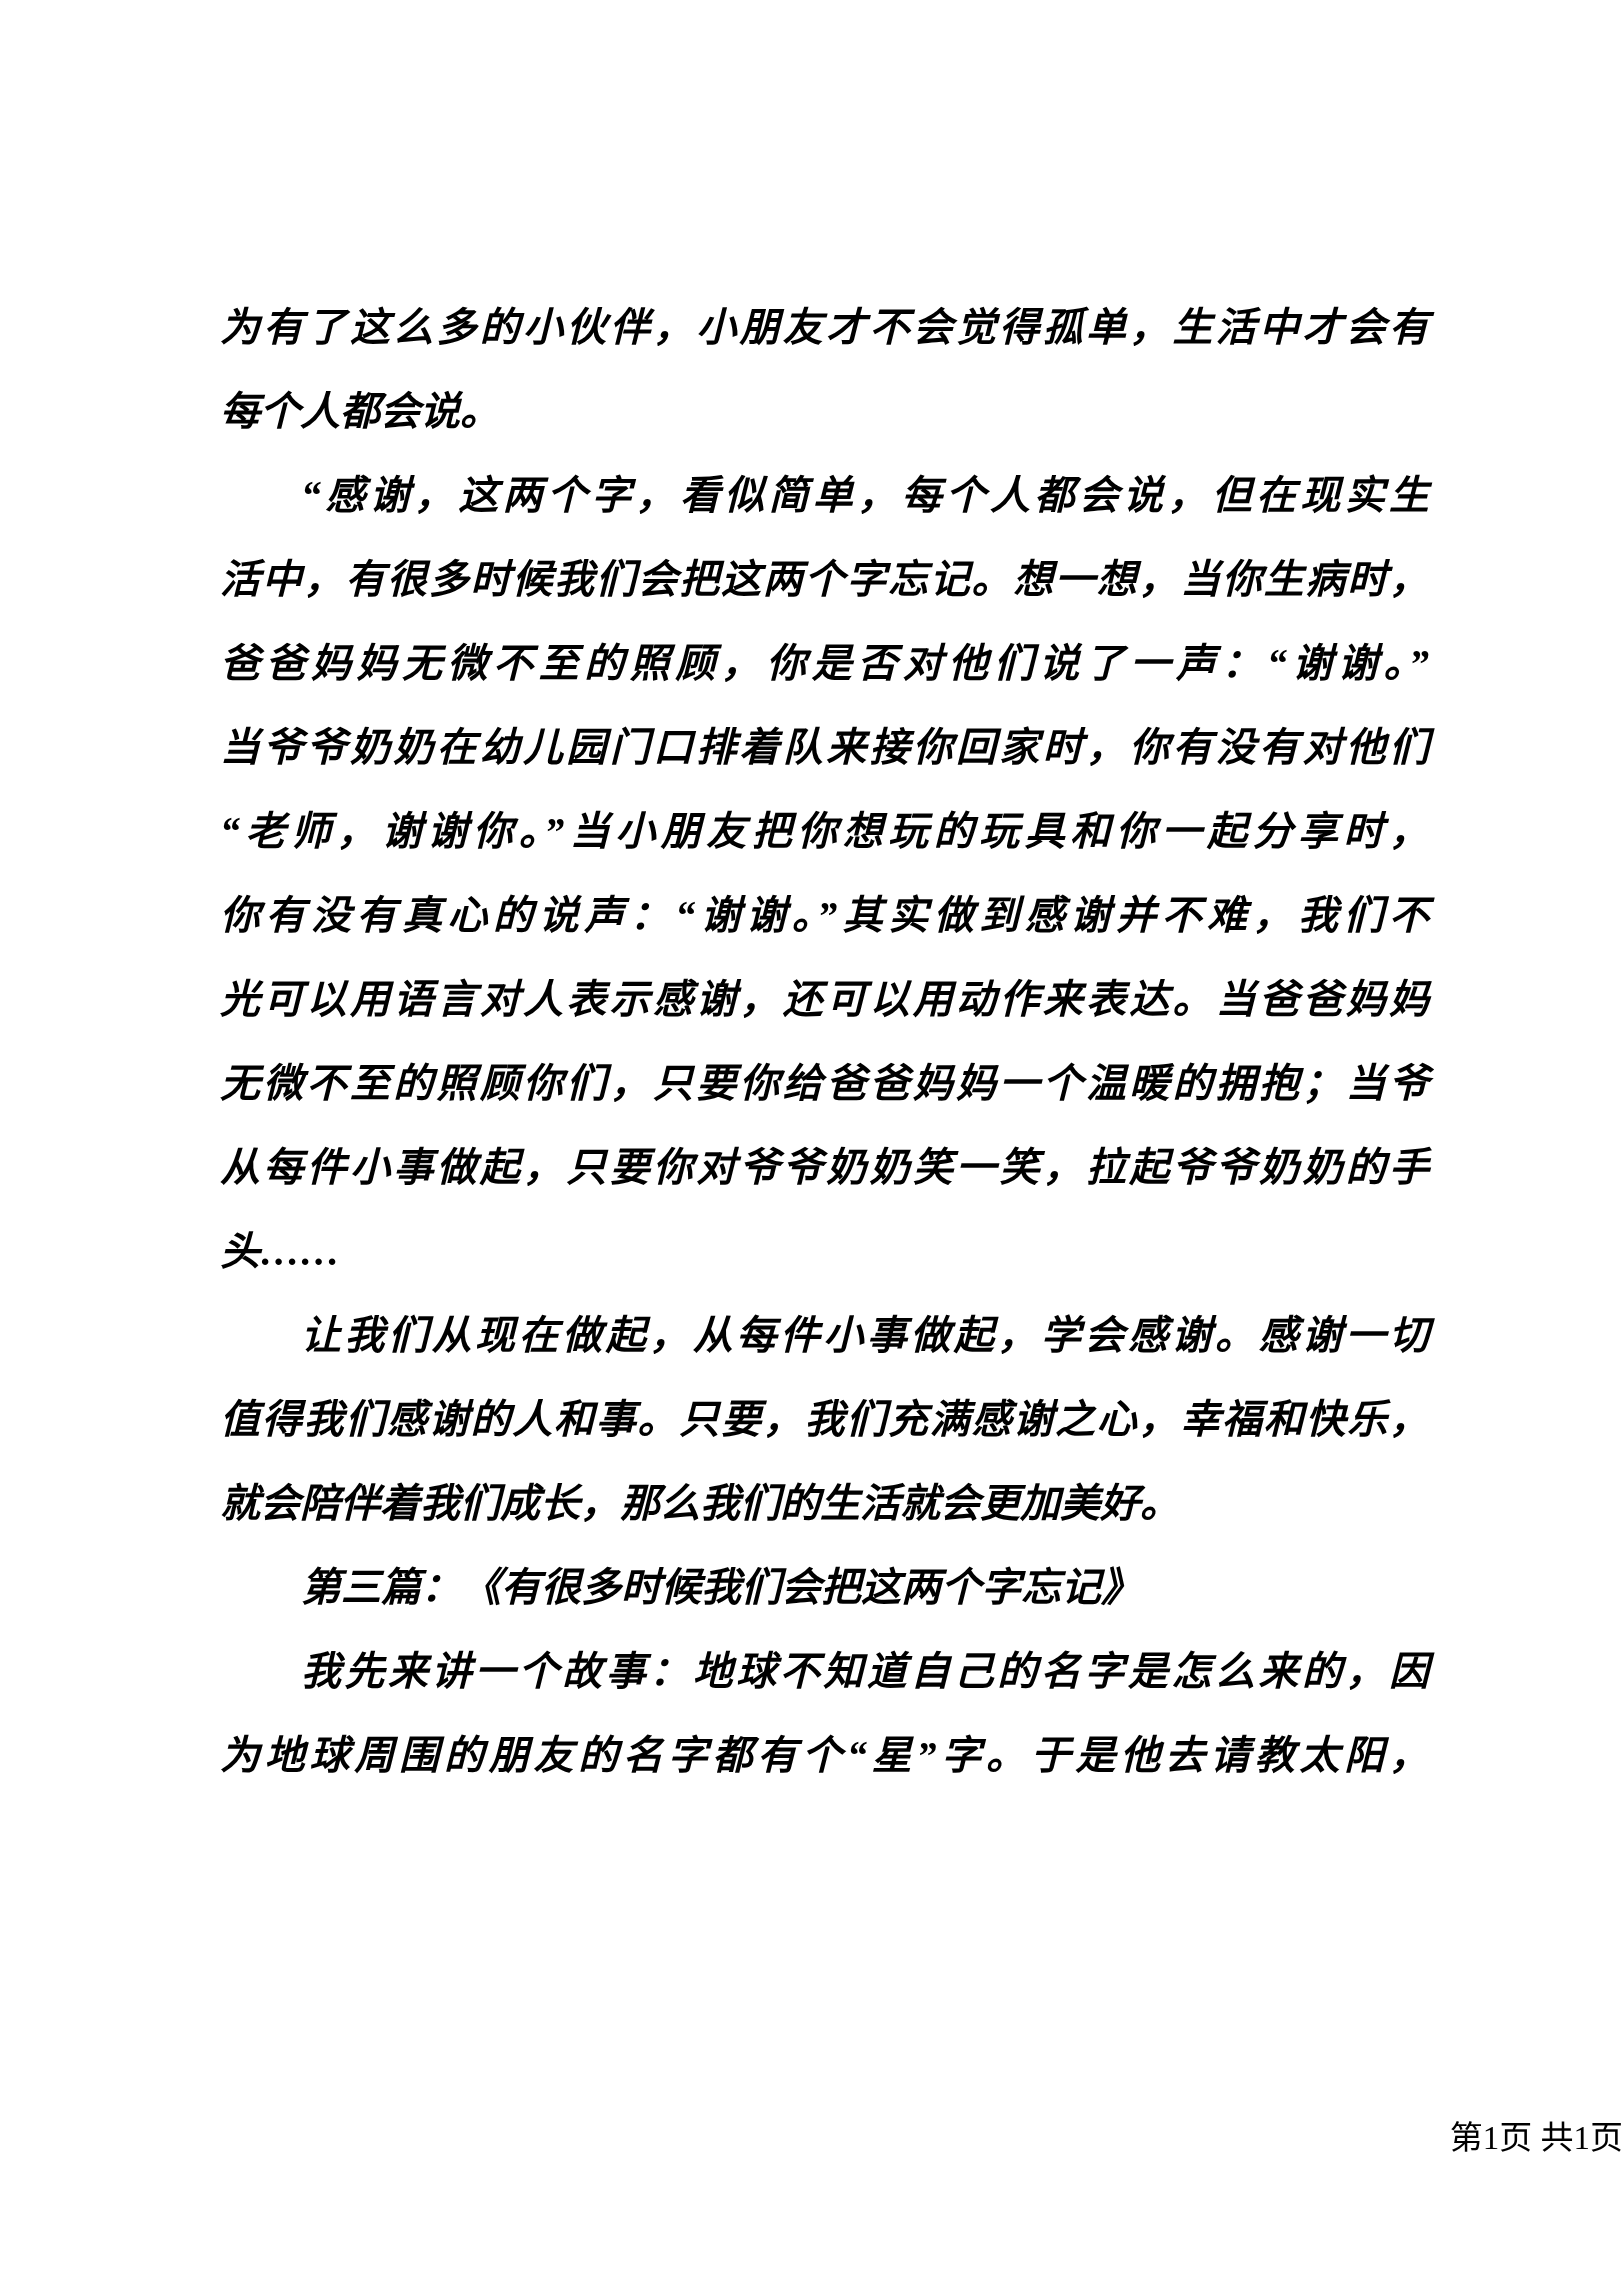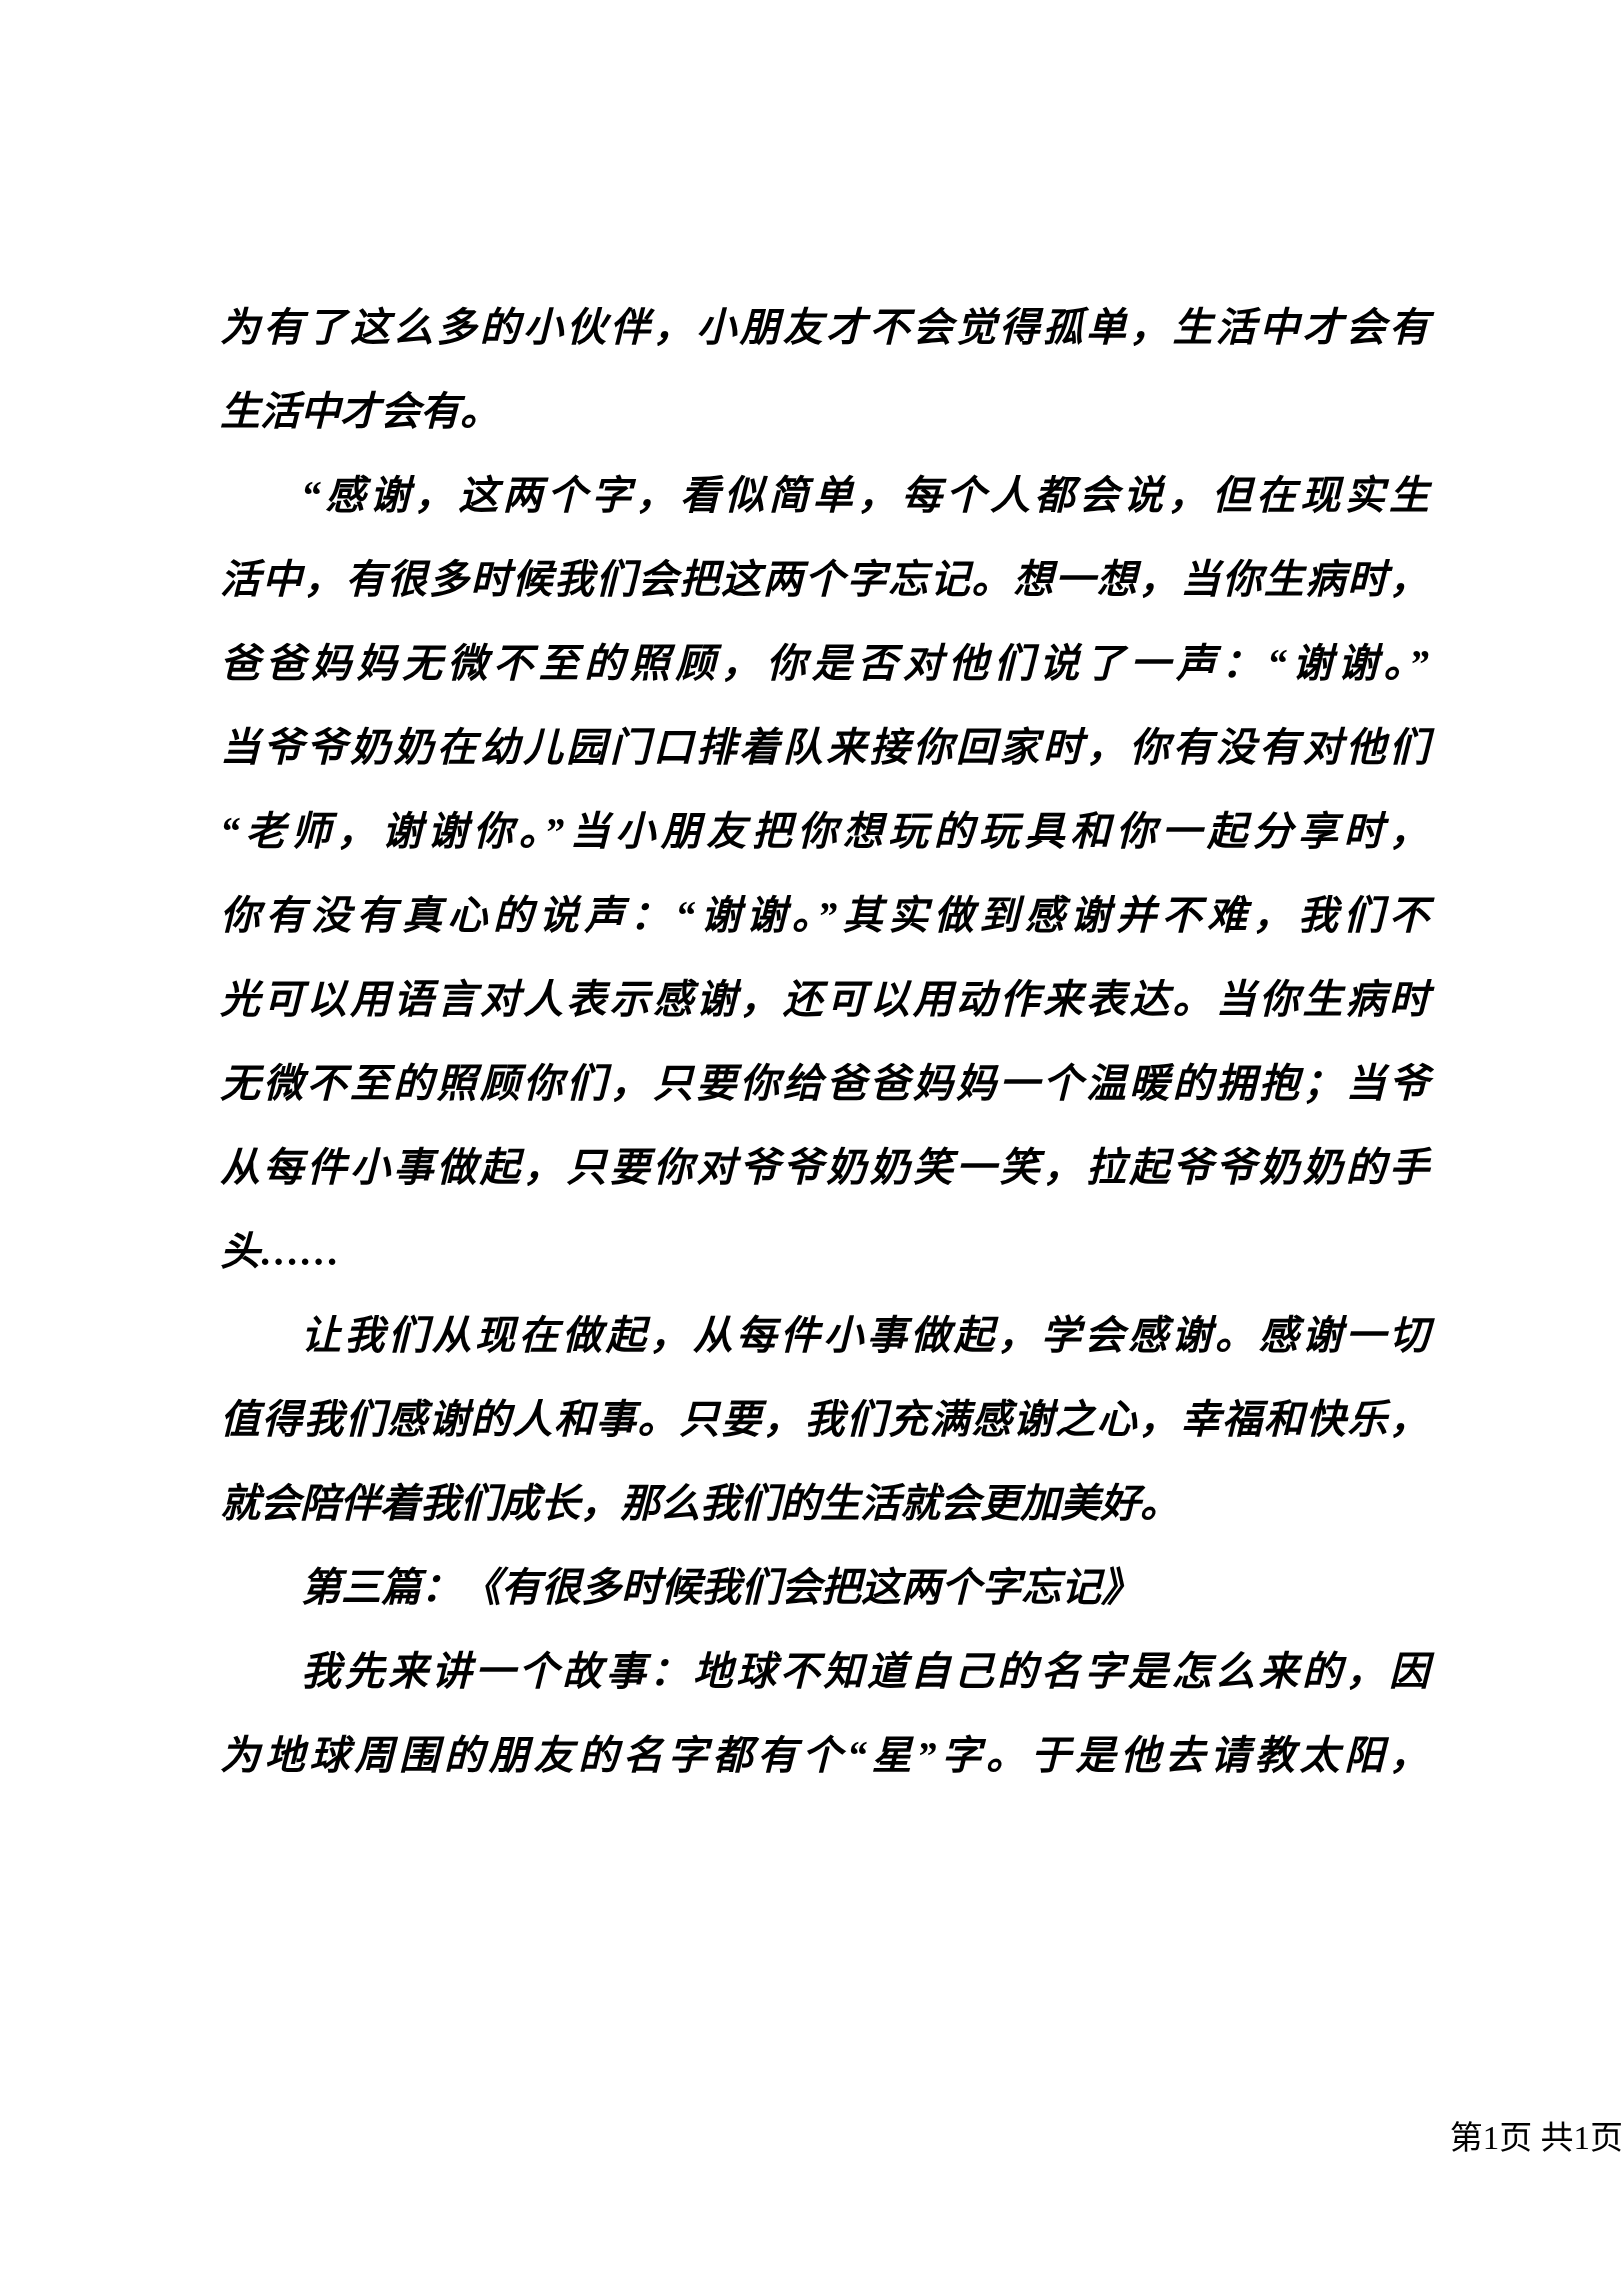--- a/index.html
+++ b/index.html
@@ -60,28 +60,28 @@
     font-family: "Liberation Serif", serif;
   }
 </style>
 </head>
 <body>
 
 <div class="page">
 
   <div class="content" id="body-lines">
       <div class="line j">为有了这么多的小伙伴，小朋友才不会觉得孤单，生活中才会有</div>
-      <div class="line">生活中才会有。</div>
+      <div class="line">每个人都会说。</div>
       <div class="line j indent">“感谢，这两个字，看似简单，每个人都会说，但在现实生</div>
       <div class="line j">活中，有很多时候我们会把这两个字忘记。想一想，当你生病时，</div>
       <div class="line j">爸爸妈妈无微不至的照顾，你是否对他们说了一声：“谢谢。”</div>
       <div class="line j">当爷爷奶奶在幼儿园门口排着队来接你回家时，你有没有对他们</div>
       <div class="line j">“老师，谢谢你。”当小朋友把你想玩的玩具和你一起分享时，</div>
       <div class="line j">你有没有真心的说声：“谢谢。”其实做到感谢并不难，我们不</div>
-      <div class="line j">光可以用语言对人表示感谢，还可以用动作来表达。当你生病时</div>
+      <div class="line j">光可以用语言对人表示感谢，还可以用动作来表达。当爸爸妈妈</div>
       <div class="line j">无微不至的照顾你们，只要你给爸爸妈妈一个温暖的拥抱；当爷</div>
       <div class="line j">从每件小事做起，只要你对爷爷奶奶笑一笑，拉起爷爷奶奶的手</div>
       <div class="line">头……</div>
       <div class="line j indent">让我们从现在做起，从每件小事做起，学会感谢。感谢一切</div>
       <div class="line j">值得我们感谢的人和事。只要，我们充满感谢之心，幸福和快乐，</div>
       <div class="line">就会陪伴着我们成长，那么我们的生活就会更加美好。</div>
       <div class="line indent">第三篇：《有很多时候我们会把这两个字忘记》</div>
       <div class="line j indent">我先来讲一个故事：地球不知道自己的名字是怎么来的，因</div>
       <div class="line j">为地球周围的朋友的名字都有个“星”字。于是他去请教太阳，</div>
     </div>

